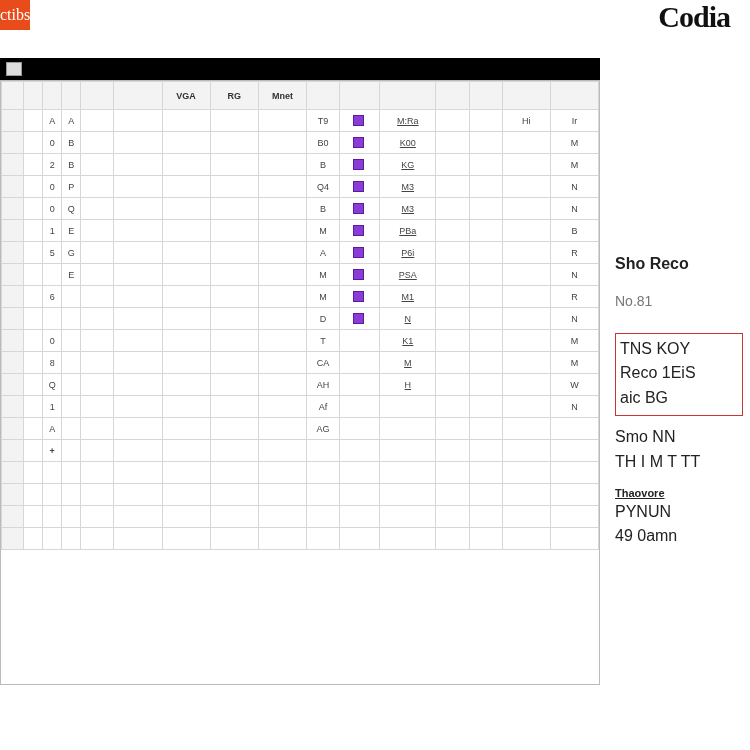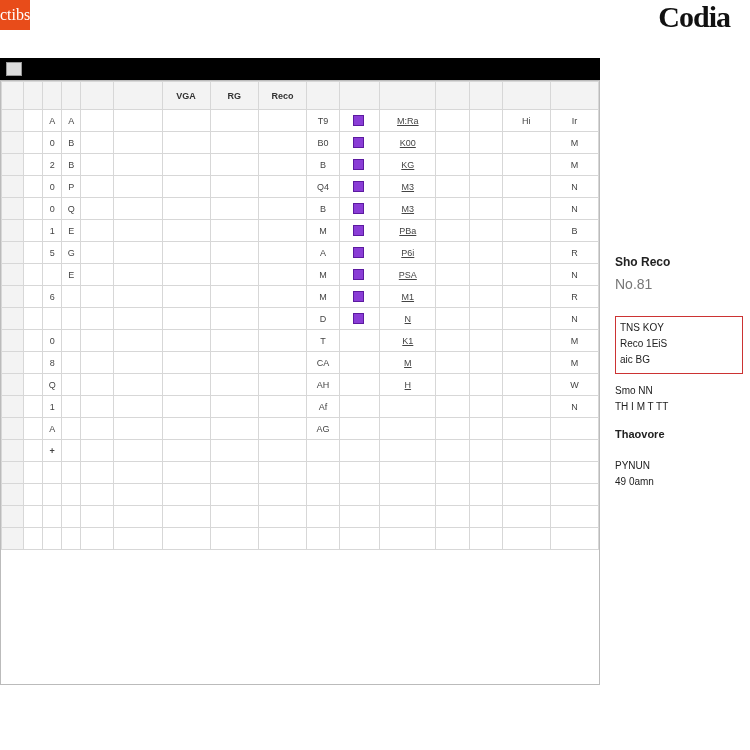--- a/index.html
+++ b/index.html
@@ -93,31 +93,31 @@
   .faded { color:#aaa !important; }
 
   
   .panel {
     position: absolute;
     top: 255px; left: 615px;
     width: 128px;
     font-size: 11px;
     color: #222;
   }
-  .panel h4 { font-size: 12px; margin-bottom: 7px; font-weight:700; }
+  .panel h4 { font-size: 16px; margin-bottom: 20px; font-weight:700; }
   .panel .sub { font-size: 14px; color:#777; margin-bottom:24px; }
   .panel .boxed {
     border: 1.5px solid #c33;
     padding: 4px 4px;
     font-size: 10px; line-height: 1.35;
     margin-bottom: 10px;
   }
-  .panel .line { font-size:10px; line-height:1.4; margin-bottom:2px; }
+  .panel .line { font-size:16px; line-height:1.4; margin-bottom:2px; }
   .panel .section { margin-top: 14px; }
-  .panel .section h5 { font-size:11px; font-weight:700; margin-bottom:19px; }
+  .panel .section h5 { font-size:11px; font-weight:700; margin-bottom:2px;text-decoration:underline; }
 </style>
 </head>
 <body>
 
 <div class="tag">ctibs</div>
 
 <div class="brand">Codia</div>
 
 <div class="blackbar">
   <span class="tbico"></span>
@@ -128,21 +128,21 @@
     <thead>
       <tr>
         <th class="rownum c-narrow"></th>
         <th class="c-narrow"></th>
         <th class="c-narrow"></th>
         <th class="c-narrow"></th>
         <th class="c-sm"></th>
         <th class="c-md"></th>
         <th class="c-md">VGA</th>
         <th class="c-md">RG</th>
-        <th class="c-md">Reco</th>
+        <th class="c-md">Mnet</th>
         <th class="c-sm"></th>
         <th class="c-icon"></th>
         <th class="c-wide"></th>
         <th class="c-sm"></th>
         <th class="c-sm"></th>
         <th class="c-md"></th>
         <th class="c-md"></th>
       </tr>
     </thead>
     <tbody id="gridbody">

